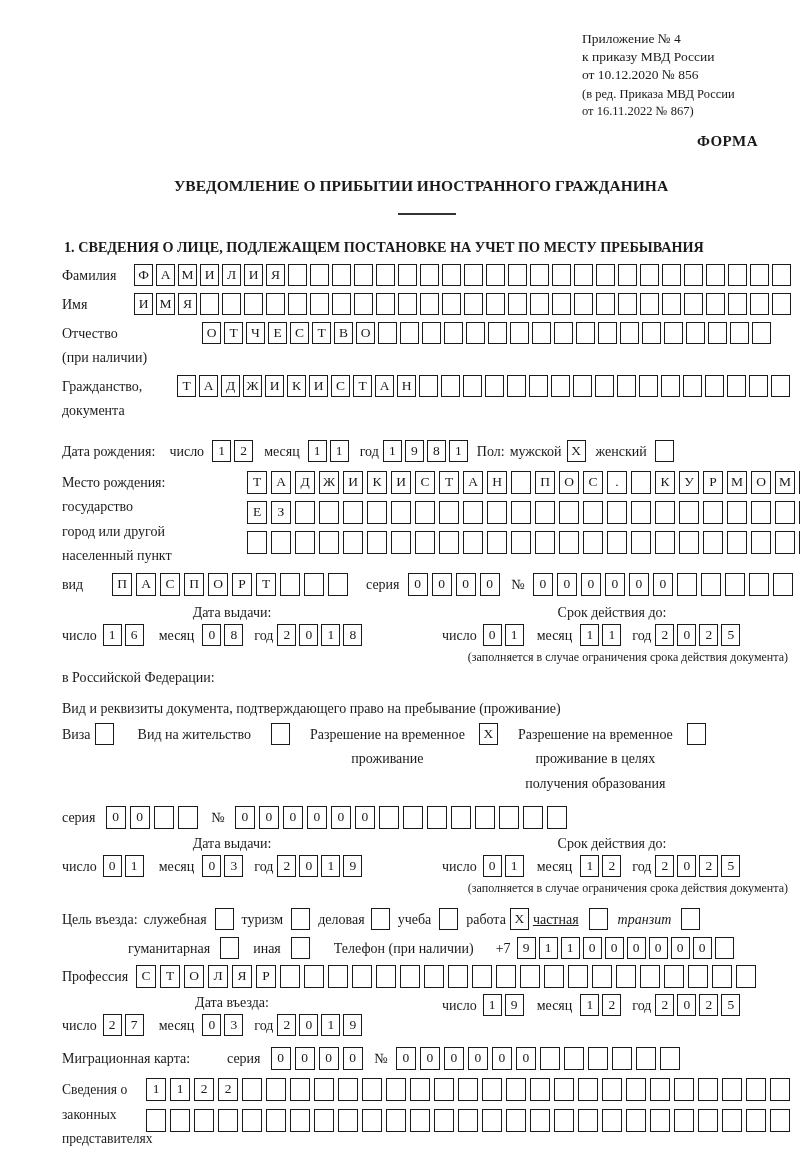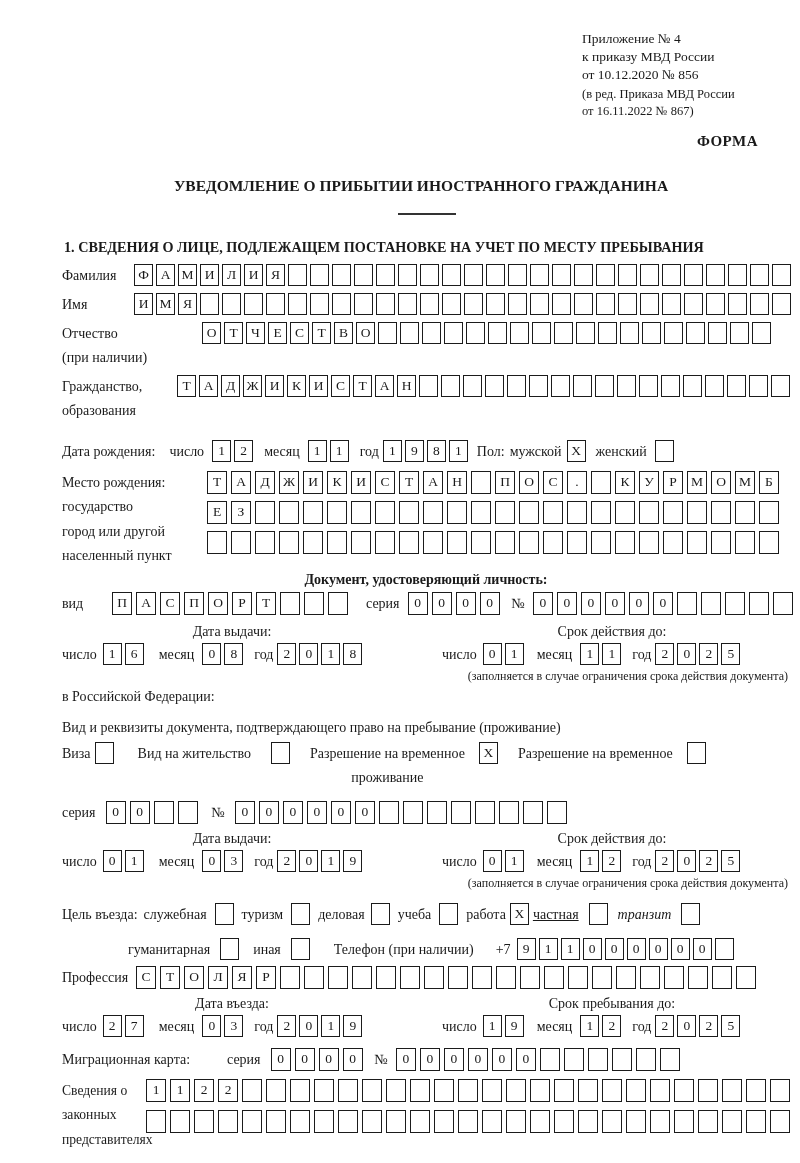--- a/index.html
+++ b/index.html
@@ -175,21 +175,21 @@
         <span class="bx"></span>
         <span class="bx"></span>
         <span class="bx"></span>
         <span class="bx"></span>
       </span>
   </div>
 
   <div class="frow" style="margin-top:4px;">
     <span class="lbl mlines" style="width:115px;">
         <div>Гражданство,</div>
-        <div>образования</div>
+        <div>документа</div>
       </span>
     <span class="boxrow">
         <span class="bx">Т</span>
         <span class="bx">А</span>
         <span class="bx">Д</span>
         <span class="bx">Ж</span>
         <span class="bx">И</span>
         <span class="bx">К</span>
         <span class="bx">И</span>
         <span class="bx">С</span>
@@ -239,21 +239,21 @@
     <span class="lbl" style="margin-left:5px;margin-right:5px;">мужской</span>
     <span class="cbwrap">
         <span class="bx">X</span>
       </span>
     <span class="lbl" style="margin-left:10px;margin-right:8px;">женский</span>
     <span class="cbwrap">
         <span class="bx"></span>
       </span>
   </div>
 
-  <div class="frow" style="margin-top:8px;">
+  <div class="frow" style="margin-top:8px;gap:40px;">
     <div class="lbl mlines" style="width:145px;">
         <div>Место рождения:</div>
         <div>государство</div>
         <div>город или другой</div>
         <div>населенный пункт</div>
       </div>
     <div>
       <div class="boxrow w20">
           <span class="bx">Т</span>
           <span class="bx">А</span>
@@ -328,21 +328,20 @@
           <span class="bx"></span>
           <span class="bx"></span>
           <span class="bx"></span>
           <span class="bx"></span>
           <span class="bx"></span>
           <span class="bx"></span>
         </div>
     </div>
   </div>
 
-  <div style="text-align:center;font-weight:bold;margin-top:3px;">Документ, удостоверяющий личность:</div>
 
   <div class="frow" style="margin-top:4px;">
     <span class="lbl" style="width:50px;">вид</span>
     <span class="boxrow w20">
         <span class="bx">П</span>
         <span class="bx">А</span>
         <span class="bx">С</span>
         <span class="bx">П</span>
         <span class="bx">О</span>
         <span class="bx">Р</span>
@@ -438,20 +437,22 @@
       </span>
     <span class="ctr mlines" style="margin-left:20px;">
         <div>Разрешение на временное</div>
         <div>проживание</div>
       </span>
     <span class="cbwrap" style="margin-left:14px;">
         <span class="bx">X</span>
       </span>
     <span class="ctr mlines" style="margin-left:20px;">
         <div>Разрешение на временное</div>
+        <div>проживание в целях</div>
+        <div>получения образования</div>
       </span>
     <span class="cbwrap" style="margin-left:14px;">
         <span class="bx"></span>
       </span>
   </div>
 
   <div class="frow" style="margin-top:10px;">
     <span class="lbl" style="margin-right:10px;">серия</span>
     <span class="boxrow w20">
         <span class="bx">0</span>
@@ -553,21 +554,21 @@
     <span class="txt" style="margin-left:4px;text-decoration:underline;">частная</span>
     <span class="cbwrap" style="margin-left:10px;">
         <span class="bx"></span>
       </span>
     <span class="txt" style="margin-left:10px;font-style:italic;">транзит</span>
     <span class="cbwrap" style="margin-left:10px;">
         <span class="bx"></span>
       </span>
   </div>
 
-  <div class="cbline" style="margin-top:12px;">
+  <div class="cbline" style="margin-top:6px;">
     <span class="txt" style="margin-left:66px;">гуманитарная</span>
     <span class="cbwrap" style="margin-left:10px;">
         <span class="bx"></span>
       </span>
     <span class="txt" style="margin-left:14px;">иная</span>
     <span class="cbwrap" style="margin-left:10px;">
         <span class="bx"></span>
       </span>
     <span class="txt" style="margin-left:24px;">Телефон (при наличии)</span>
     <span class="txt" style="margin-left:22px;margin-right:6px;">+7</span>
@@ -635,21 +636,20 @@
           <span class="lbl" style="margin-left:8px;margin-right:4px;">год</span>
           <span class="boxrow">
               <span class="bx">2</span>
               <span class="bx">0</span>
               <span class="bx">1</span>
               <span class="bx">9</span>
             </span>
         </div>
       </div>
       <div class="dhalf" style="margin-left:40px;width:340px;">
-        <div class="dhead">Срок пребывания до:</div>
         <div class="dline">
           <span class="lbl" style="margin-right:6px;">число</span>
           <span class="boxrow">
               <span class="bx">1</span>
               <span class="bx">9</span>
             </span>
           <span class="lbl" style="margin-left:10px;margin-right:8px;">месяц</span>
           <span class="boxrow">
               <span class="bx">1</span>
               <span class="bx">2</span>

